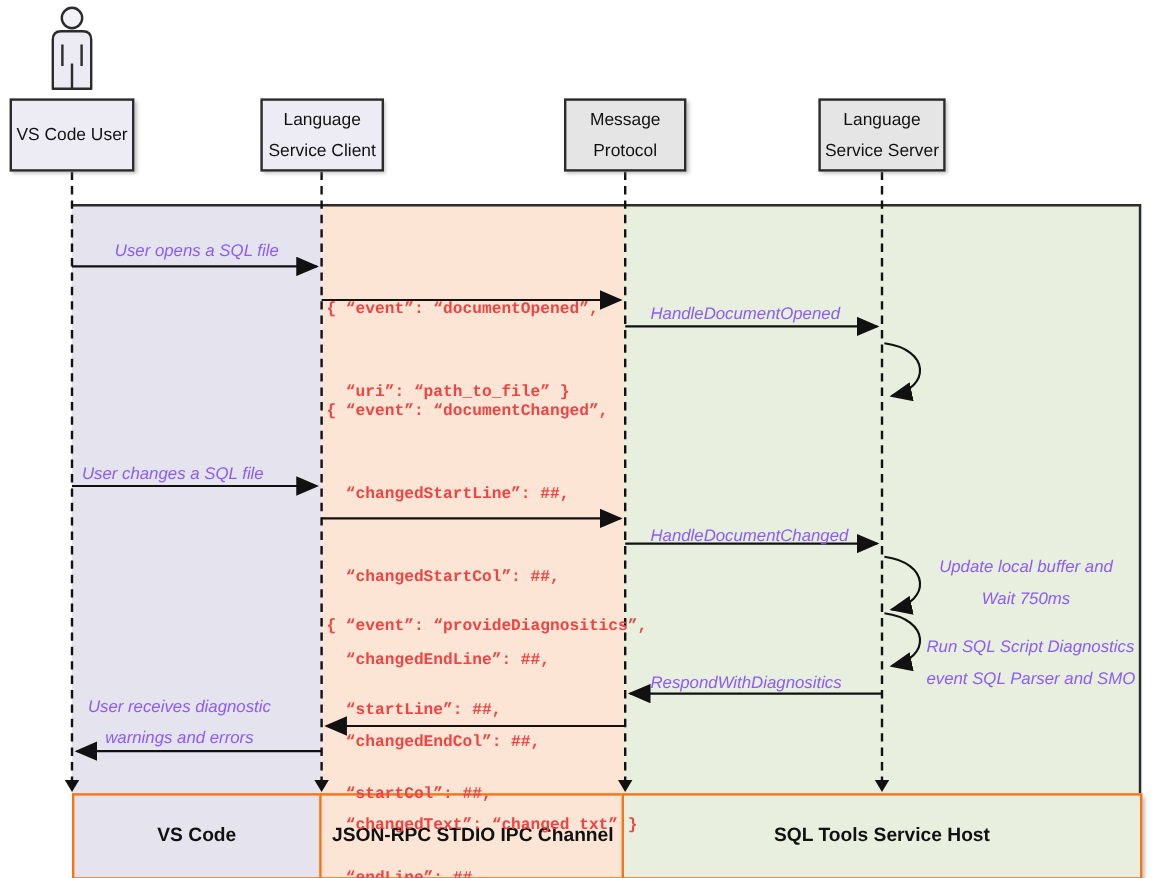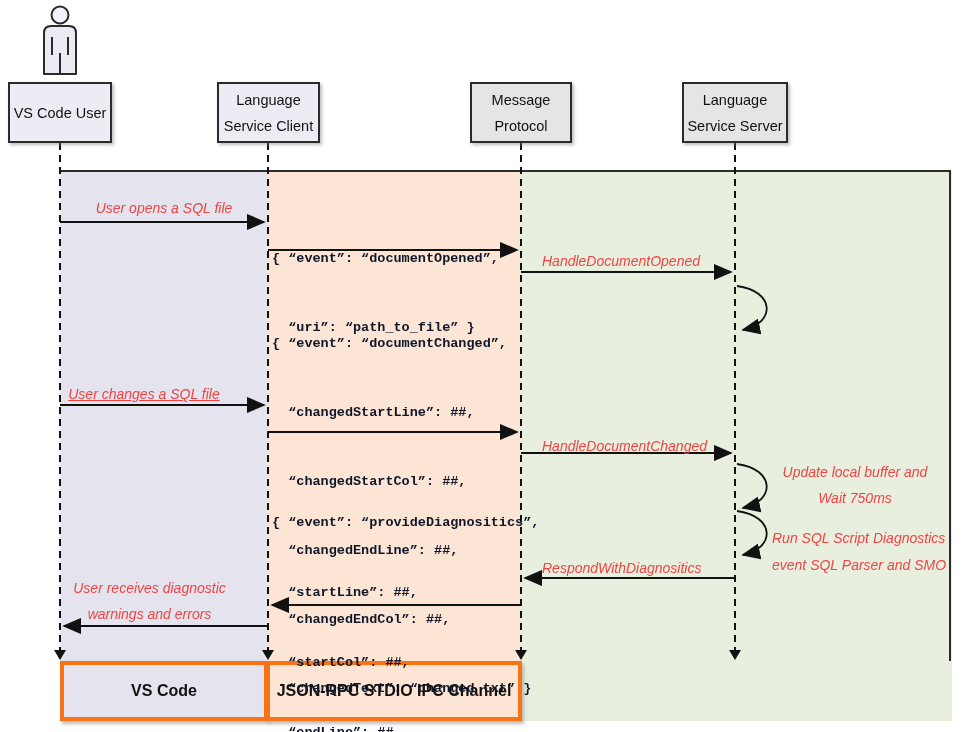--- a/index.html
+++ b/index.html
@@ -17,38 +17,38 @@
     position:absolute; top:82px; height:61px; box-sizing:border-box;
     border:2px solid #2b2b2b; display:flex; flex-direction:column;
     justify-content:center; align-items:center; text-align:center;
     font-size:14.5px; z-index:2; background:#edecf4;
     box-shadow:2px 2px 3px rgba(130,130,130,0.5);
   }
   .pbox span { line-height:26px; }
   .pbox-green { background:#e5e5e5; }
 
   .bbox {
-    position:absolute; top:661px; height:60px; box-sizing:border-box;
-    border:4px solid #f97316; display:flex; align-items:center; justify-content:center;
+    position:absolute; top:661px; height:72px; box-sizing:border-box;
+    border:2px solid #f97316; display:flex; align-items:center; justify-content:center;
     font-weight:bold; font-size:16px; z-index:2;
     box-shadow:2px 3px 3px rgba(130,130,130,0.5);
   }
   .bbox-user { left:60px;  width:208px; background:#e5e3ee; }
   .bbox-ipc  { left:266px; width:256px; background:#fce5d4; }
   .bbox-host { left:518px; width:434px; background:#e8efdf; }
 
   .lbl {
-    position:absolute; font-style:italic; font-size:14px; color:#ef4444;
+    position:absolute; font-style:italic; font-size:14px; color:#8b5cf6;
     z-index:3; white-space:nowrap;
   }
   .lbl-center { text-align:center; white-space:normal; }
   .payload {
     position:absolute; font-family:"Liberation Mono", monospace;
     font-size:13.5px; font-weight:600; line-height:23px; white-space:pre;
-    color:#0f172a; z-index:3;
+    color:#ef4444; z-index:3;
   }
   .payload div { height:23px; }
   svg.overlay { position:absolute; left:0; top:0; z-index:1; }
   svg.actor { position:absolute; left:36px; top:3px; z-index:2; }
 </style>
 </head>
 <body>
 
 <div class="canvas">
 
@@ -110,21 +110,21 @@
     <line x1="520" y1="605" x2="272" y2="605" stroke="#111" stroke-width="1.8" marker-end="url(#ah)"></line>
     <line x1="268" y1="626" x2="64" y2="626" stroke="#111" stroke-width="1.8" marker-end="url(#ah)"></line>
 
     <path d="M737,286 C775,291 776,323 743,330" fill="none" stroke="#111" stroke-width="1.8" marker-end="url(#ah)"></path>
     <path d="M737,464 C775,469 776,501 743,508" fill="none" stroke="#111" stroke-width="1.8" marker-end="url(#ah)"></path>
     <path d="M737,511 C775,516 776,548 743,555" fill="none" stroke="#111" stroke-width="1.8" marker-end="url(#ah)"></path>
   </svg>
 
   <div class="lbl lbl-center" style="left:60px; top:200px; width:208px;">User opens a SQL file</div>
   <div class="lbl" style="left:542px; top:253px;">HandleDocumentOpened</div>
-  <div class="lbl lbl-center" style="left:60px; top:386px; width:168px;text-decoration:underline;">User changes a SQL file</div>
+  <div class="lbl lbl-center" style="left:60px; top:386px; width:168px;">User changes a SQL file</div>
   <div class="lbl" style="left:542px; top:438px;">HandleDocumentChanged</div>
   <div class="lbl" style="left:542px; top:560px;">RespondWithDiagnositics</div>
 
   <div class="lbl lbl-center" style="left:60px; top:575px; width:179px; line-height:26px;">
     <div>User receives diagnostic</div>
     <div>warnings and errors</div>
   </div>
 
   <div class="lbl lbl-center" style="left:772px; top:459px; width:166px; line-height:26px;">
     <div>Update local buffer and</div>
@@ -157,14 +157,17 @@
     
     
   </div>
 
   <div class="bbox bbox-user">
     <span>VS Code</span>
   </div>
   <div class="bbox bbox-ipc">
     <span>JSON-RPC STDIO IPC Channel</span>
   </div>
+  <div class="bbox bbox-host">
+    <span>SQL Tools Service Host</span>
+  </div>
 
 </div>
 
 </body></html>

